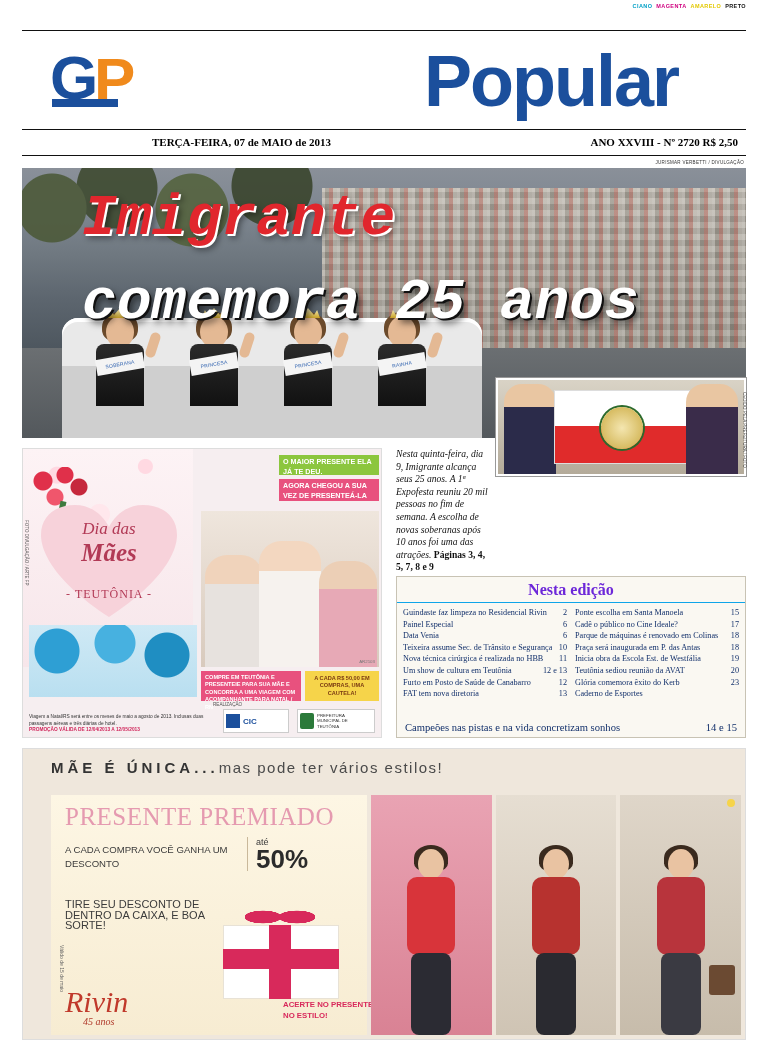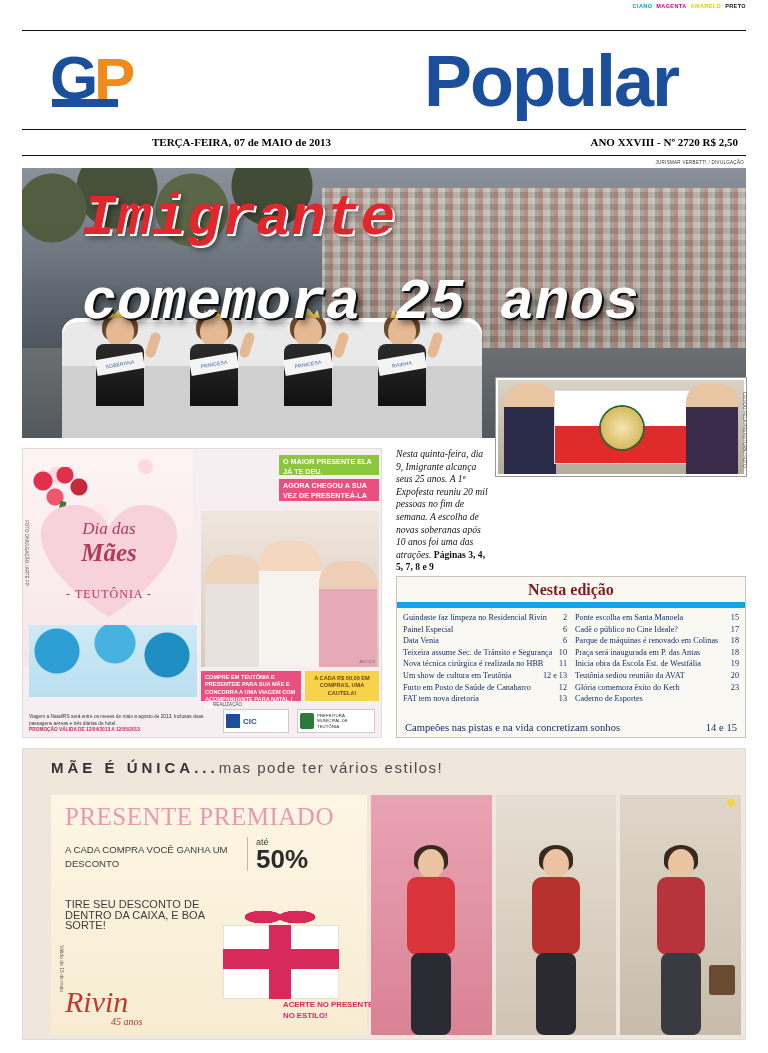--- a/index.html
+++ b/index.html
@@ -325,22 +325,22 @@
 
   
   .nesta {
     position:absolute; left:396px; top:576px; width:350px; height:162px;
     background:#faf8f2; border:1px solid #c8c3b4;
   }
   .nesta h2 {
     margin:0; padding:4px 0 3px;
     text-align:center;
     font-family:"Liberation Serif", serif;
-    font-size:16px; font-weight:bold; color:#7f1d1d;
-    border-bottom:6px solid #0ea5e9;
+    font-size:16px; font-weight:bold; color:#6d28d9;
+    border-bottom:1px solid #0ea5e9;
   }
   .nesta-cols {
     display:flex; padding:4px 6px 0; gap:8px;
   }
   .nesta-col { width:50%; }
   .nrow {
     display:flex; justify-content:space-between;
     font-family:"Liberation Serif", serif;
     font-size:8.2px; line-height:11.6px; color:#12306b;
   }
@@ -406,21 +406,21 @@
   }
   .ab-rivin {
     position:absolute; left:14px; bottom:8px; width:150px;
   }
   .ab-rivin .r1 {
     font-family:"Liberation Serif", serif; font-style:italic;
     font-size:30px; color:#c0392b; line-height:28px;
   }
   .ab-rivin .r2 {
     font-family:"Liberation Serif", serif; font-style:italic;
-    font-size:10px; color:#b0392b; margin-left:46px;
+    font-size:10px; color:#b0392b; margin-left:18px;
   }
   .ab-acerte {
     position:absolute; left:232px; bottom:14px; width:104px;
     font-family:"Liberation Sans", sans-serif;
     font-size:7.8px; font-weight:bold; line-height:10.4px; color:#d8295b;
   }
   .ab-validade {
     position:absolute; left:8px; top:150px;
     font-family:"Liberation Sans", sans-serif; font-size:5px; color:#666;
     writing-mode:vertical-rl;

